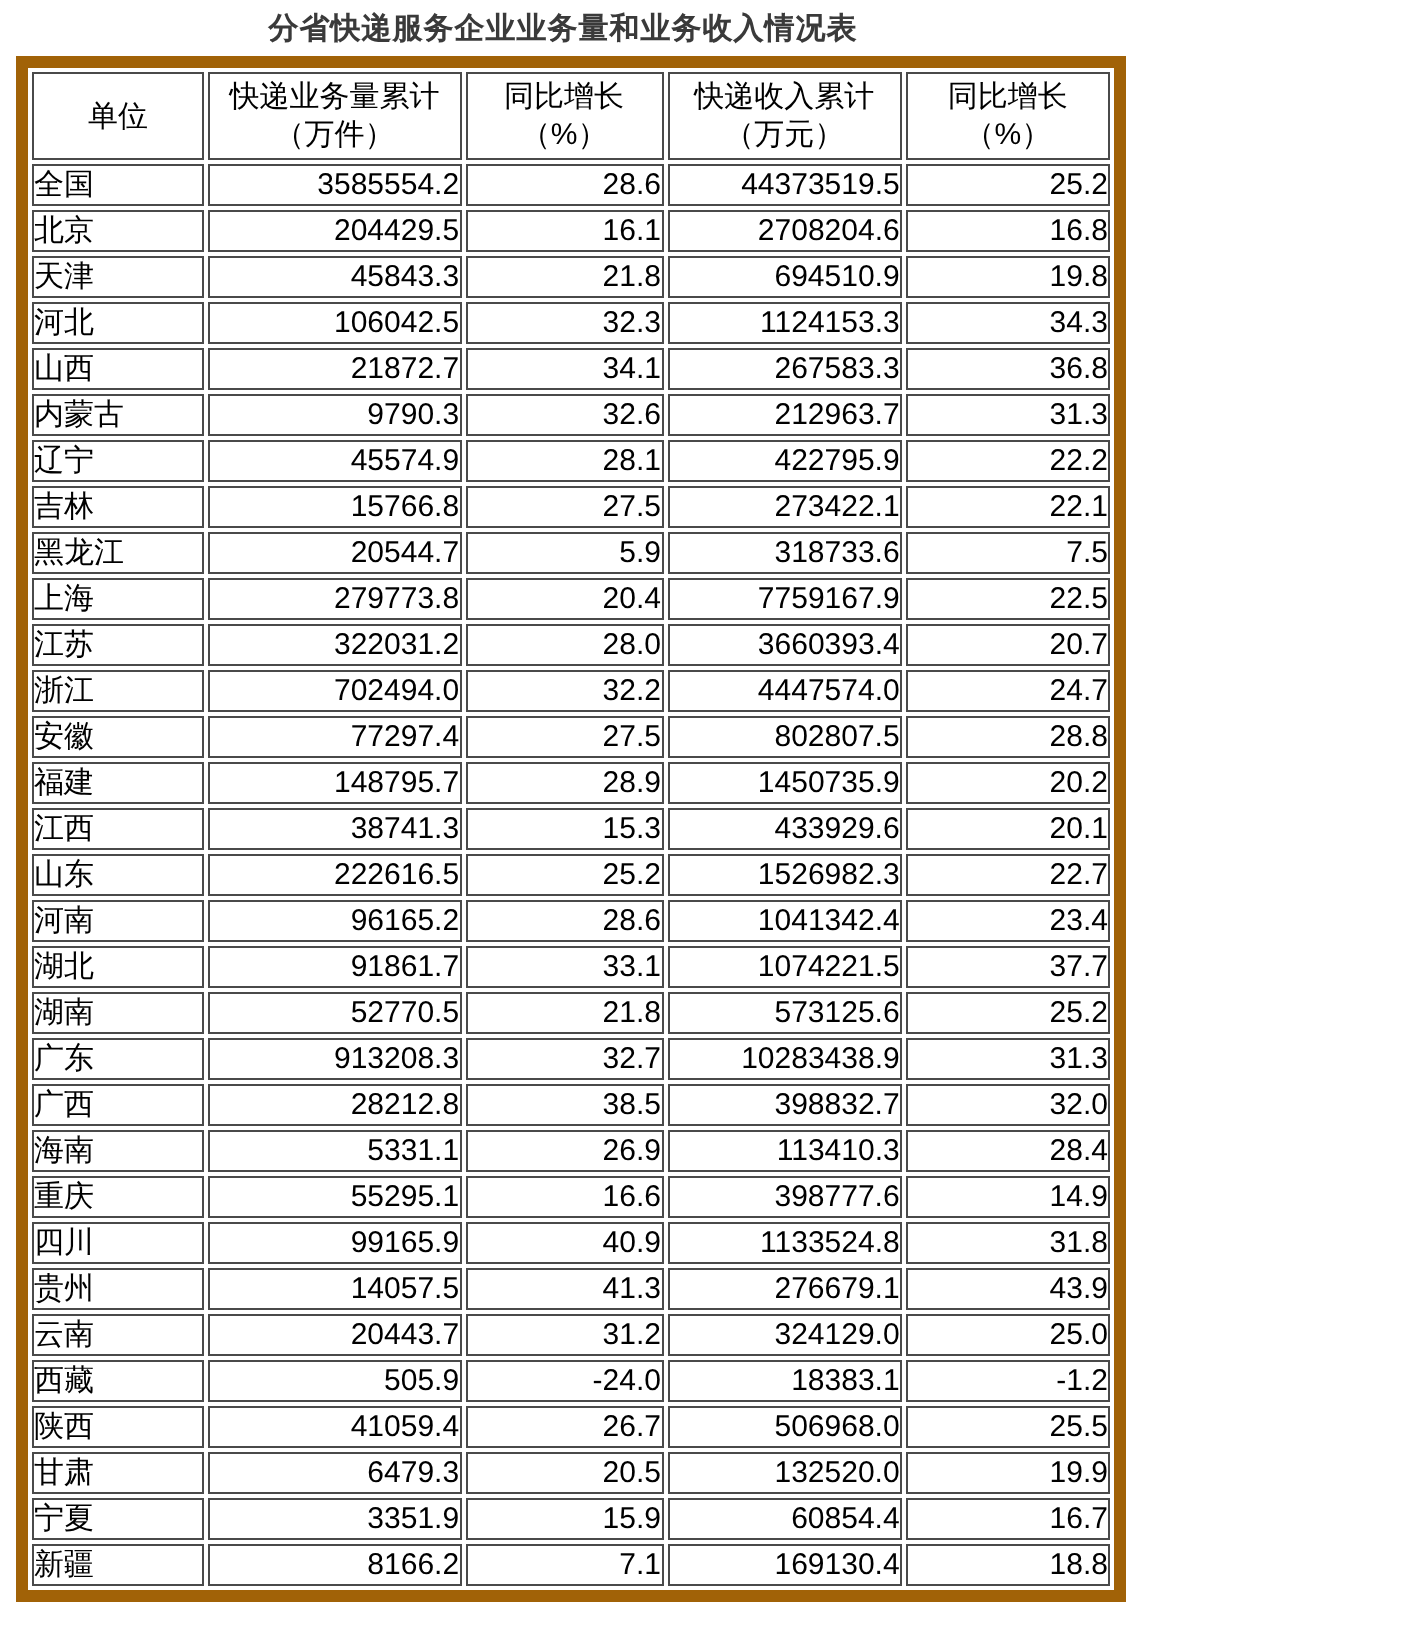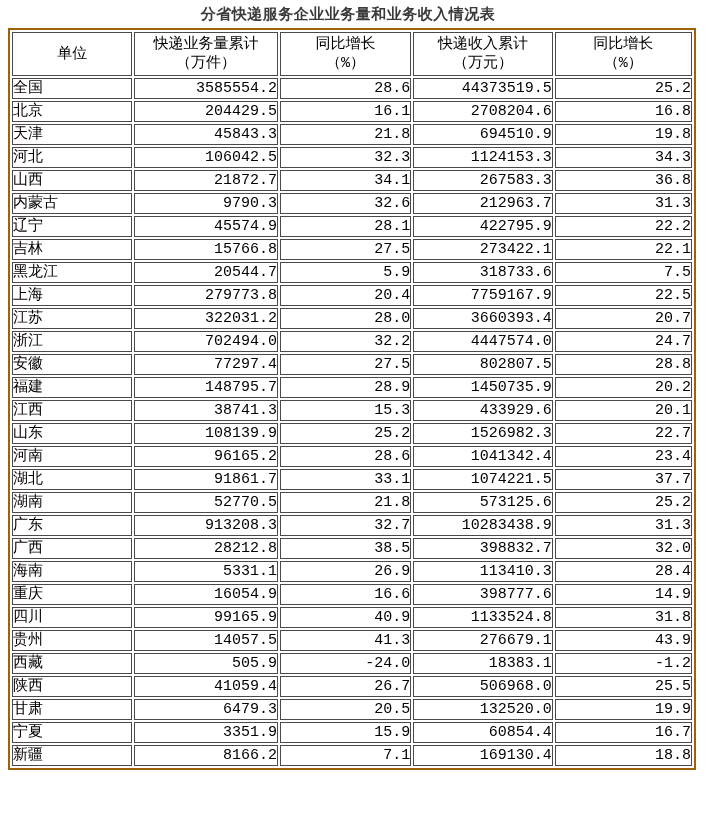--- a/index.html
+++ b/index.html
@@ -3,40 +3,39 @@
 <meta charset="utf-8">
 <style>
   html, body {
     margin: 0;
     padding: 0;
     background: #ffffff;
     width: 710px;
     font-family: "Liberation Sans", "DejaVu Sans", sans-serif;
   }
   .page {
-    width: 696px;
+    width: 563px;
     min-height: 815px;
     background: #ffffff;
   }
   .title {
     text-align: center;
     font-weight: bold;
     font-size: 15px;
     color: #3a3a3a;
     padding: 5px 0 4px 0;
     letter-spacing: 0.5px;
   }
   table.data-table {
     margin-left: 8px;
     border-collapse: separate;
     border-spacing: 2px;
-    border: 2px solid #a16207;
+    border: 6px solid #a16207;
     background: #ffffff;
     table-layout: fixed;
-    font-family: Liberation Mono, monospace;
   }
   table.data-table th,
   table.data-table td {
     border: 1px solid #4a4a4a;
     font-size: 15px;
     color: #000000;
     font-weight: normal;
     overflow: hidden;
     white-space: nowrap;
     background: #ffffff;
@@ -205,21 +204,21 @@
         </tr>
         <tr>
           <td class="region">江西</td>
           <td class="num">38741.3</td>
           <td class="num">15.3</td>
           <td class="num">433929.6</td>
           <td class="num">20.1</td>
         </tr>
         <tr>
           <td class="region">山东</td>
-          <td class="num">108139.9</td>
+          <td class="num">222616.5</td>
           <td class="num">25.2</td>
           <td class="num">1526982.3</td>
           <td class="num">22.7</td>
         </tr>
         <tr>
           <td class="region">河南</td>
           <td class="num">96165.2</td>
           <td class="num">28.6</td>
           <td class="num">1041342.4</td>
           <td class="num">23.4</td>
@@ -254,40 +253,47 @@
         </tr>
         <tr>
           <td class="region">海南</td>
           <td class="num">5331.1</td>
           <td class="num">26.9</td>
           <td class="num">113410.3</td>
           <td class="num">28.4</td>
         </tr>
         <tr>
           <td class="region">重庆</td>
-          <td class="num">16054.9</td>
+          <td class="num">55295.1</td>
           <td class="num">16.6</td>
           <td class="num">398777.6</td>
           <td class="num">14.9</td>
         </tr>
         <tr>
           <td class="region">四川</td>
           <td class="num">99165.9</td>
           <td class="num">40.9</td>
           <td class="num">1133524.8</td>
           <td class="num">31.8</td>
         </tr>
         <tr>
           <td class="region">贵州</td>
           <td class="num">14057.5</td>
           <td class="num">41.3</td>
           <td class="num">276679.1</td>
           <td class="num">43.9</td>
         </tr>
         <tr>
+          <td class="region">云南</td>
+          <td class="num">20443.7</td>
+          <td class="num">31.2</td>
+          <td class="num">324129.0</td>
+          <td class="num">25.0</td>
+        </tr>
+        <tr>
           <td class="region">西藏</td>
           <td class="num">505.9</td>
           <td class="num">-24.0</td>
           <td class="num">18383.1</td>
           <td class="num">-1.2</td>
         </tr>
         <tr>
           <td class="region">陕西</td>
           <td class="num">41059.4</td>
           <td class="num">26.7</td>

